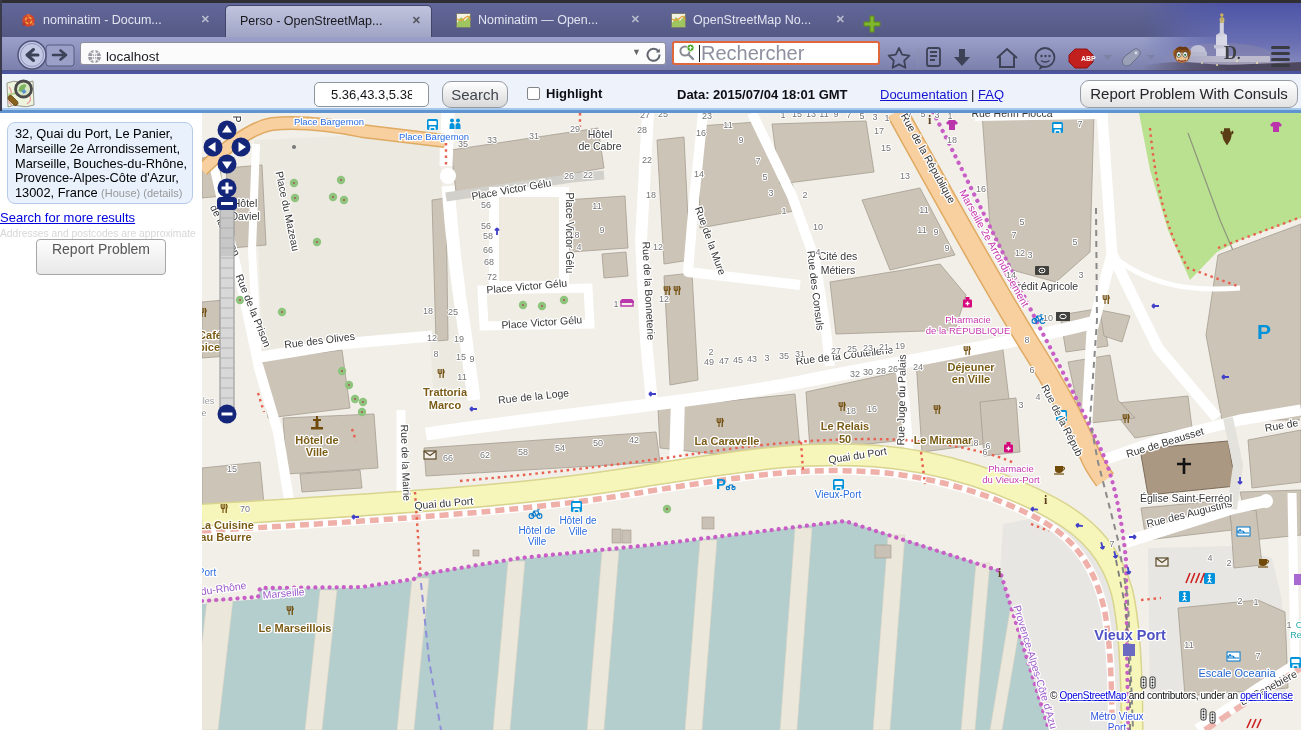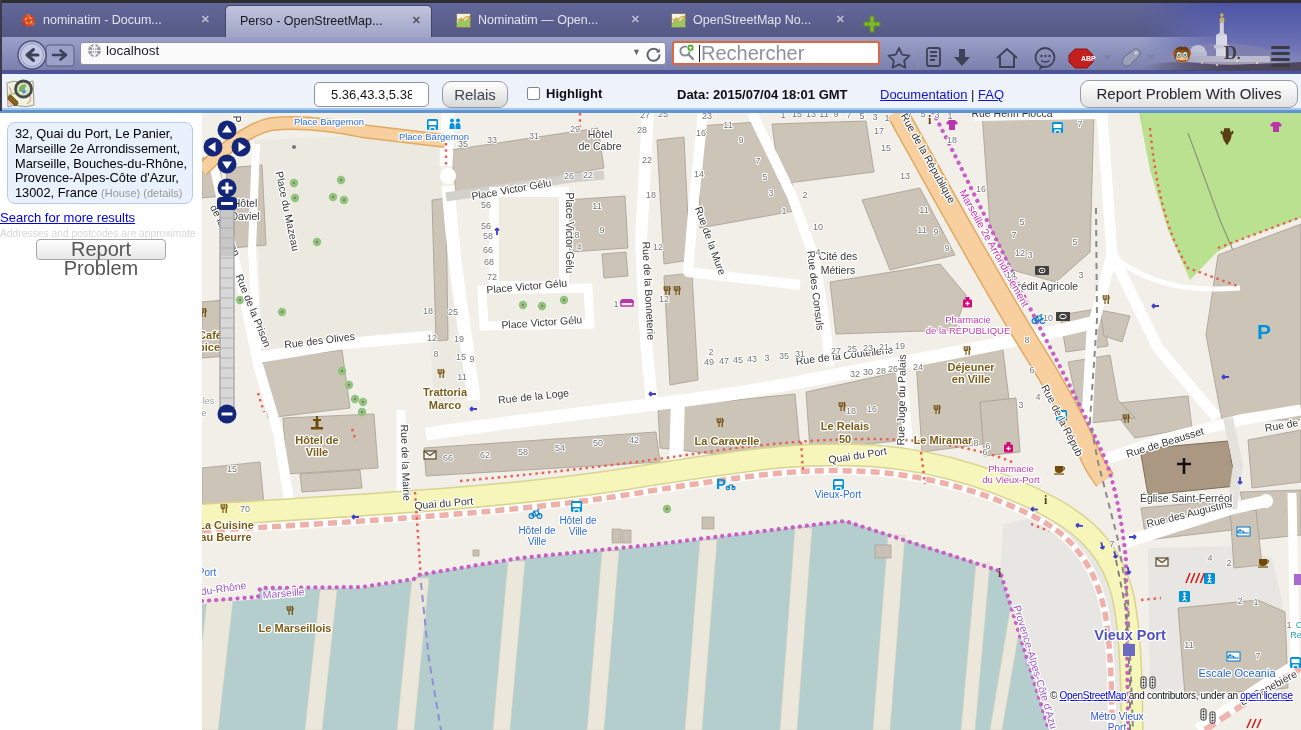--- a/index.html
+++ b/index.html
@@ -5,21 +5,21 @@
 #page{position:relative;width:1301px;height:730px;background:#fff}
 #leftedge{position:absolute;left:0;top:0;width:2px;height:111px;background:#3a3a4a;z-index:5}
 #topstrip{position:absolute;left:0;top:0;width:1301px;height:3px;background:#2e2e33}
 #tabbar{position:absolute;left:0;top:3px;width:1301px;height:34px;background:linear-gradient(#62679a,#545984)}
 .tab{position:absolute;top:2px;height:32px}
 .tab .tico{position:absolute;left:16px;top:8px}
 .tab .ttxt{position:absolute;left:38px;top:8px;font-size:12.5px;color:#e2e4f0;white-space:nowrap}
 .tab .tx{position:absolute;right:10px;top:8px;font-size:11px;color:#b9bccd;font-weight:bold}
 .tab.active{background:linear-gradient(#c0c4de,#a0a5c6);border:1px solid #41456a;border-bottom:none;border-radius:5px 5px 0 0;height:32px}
 #navbar{position:absolute;left:0;top:37px;width:1301px;height:34px;background:linear-gradient(#9aa0c9,#7b80ac);border-bottom:1px solid #4f547e}
-#urlbar{position:absolute;left:80px;top:5px;width:586px;height:23px;background:#fbfbfc;border:1px solid #8f8f9d;border-radius:3px;display:flex;align-items:flex-start;font-size:13.5px;white-space:nowrap;overflow:hidden}
+#urlbar{position:absolute;left:80px;top:5px;width:586px;height:23px;background:#fbfbfc;border:1px solid #8f8f9d;border-radius:3px;display:flex;align-items:flex-end;font-size:13.5px;white-space:nowrap;overflow:hidden}
 #urlbar .udark{color:#1c1c22}
 #urlbar .ugray{color:#84848e}
 #searchbar{position:absolute;left:672px;top:4px;width:208px;height:24px;background:#fff;border:2px solid #e0673c;border-radius:3px;display:flex;align-items:center;font-size:20px}
 .hbar{height:3px;background:#3a3a42;border-radius:1.5px;margin-bottom:3px}
 #nombar{position:absolute;left:0;top:71px;width:1301px;height:37px;background:#edf2fb;border-top:3px solid #4a54a0}
 #in1,#in2{position:absolute;top:8px;height:25px;border:1px solid #8f959d;border-radius:5px;background:#fff;font-family:"Liberation Sans",sans-serif;font-size:14.5px;color:#131318;padding:0 6px}
 #in1{left:39px;width:270px}
 #in2{left:314px;width:115px;font-size:13px;padding:0 16px}
 #searchbtn{position:absolute;left:442px;top:7px;width:66px;height:27px;border:1px solid #969ba3;border-radius:9px;background:linear-gradient(#ffffff,#d8d8d8);font-size:15px;color:#3f444d;text-align:center;line-height:25px}
 #cb{position:absolute;left:527px;top:13px;width:13px;height:13px;background:#fff;border:1px solid #858585;border-radius:2px}
@@ -28,21 +28,21 @@
 #doclinks{position:absolute;left:880px;top:13px;font-size:13px}
 .lk{color:#1414d2;text-decoration:underline}
 #reportbtn{position:absolute;left:1080px;top:6px;width:218px;height:28px;border:1px solid #999ea6;border-radius:9px;background:linear-gradient(#ffffff,#e2e2e2);font-size:15px;color:#25252b;text-align:center;line-height:26px}
 #bluesep{position:absolute;left:0;top:108px;width:1301px;height:2px;background:#a6c8ea}
 #bluesep2{position:absolute;left:0;top:110px;width:1301px;height:3px;background:#6094d0}
 #sidebar{position:absolute;left:0;top:113px;width:202px;height:617px;background:#fff}
 #resultbox{position:absolute;left:7px;top:9px;width:186px;height:82px;background:#e9f1fc;border:1px solid #b6cce9;border-radius:8px;padding:4px 7px;font-size:12.8px;line-height:14.8px;color:#000;white-space:nowrap}
 .gsm{color:#999;font-size:11px}
 #morelink{position:absolute;left:0;top:97px;width:202px;font-size:13px;color:#0000dd;text-decoration:underline}
 #approx{position:absolute;left:0;top:115px;width:226px;text-align:left;font-size:10.3px;color:#d7d7d7;white-space:nowrap}
-.repbtn{position:absolute;left:36px;top:126px;width:130px;height:21px;border:1px solid #a6a6a6;border-radius:4px;background:linear-gradient(#fdfdfd,#e8e8e8);font-size:20px;color:#555;text-align:center;line-height:19px}
+.repbtn{position:absolute;left:36px;top:126px;width:130px;height:36px;border:1px solid #a6a6a6;border-radius:4px;background:linear-gradient(#fdfdfd,#e8e8e8);font-size:14px;color:#555;text-align:center;line-height:19px}
 #map{position:absolute;left:202px;top:113px}
 </style></head>
 <body>
 <div id="page">
 <div id="topstrip"></div>
     <div id="leftedge"></div>
 <div id="tabbar">
 <div class="tab" style="left:5px;width:215px">
  <svg class="tico" width="15" height="15" viewBox="0 0 15 15">
           <circle cx="7.5" cy="7.5" r="6.2" fill="#d2452b"></circle>
@@ -207,26 +207,26 @@
  <path d="M3 5 Q10 2 16 4 T29 3 L30 27 Q22 30 16 28 T4 29 Z" fill="#eef3de" stroke="#9a9a8a" stroke-width="1"></path>
  <path d="M5 9 Q9 14 6 19 T8 27" stroke="#e8a0a0" stroke-width="1.3" fill="none"></path>
  <path d="M25 7 Q21 12 25 17 T23 26" stroke="#e8a0a0" stroke-width="1.3" fill="none"></path>
  <path d="M4 17 Q12 14 18 17" stroke="#b5d08a" stroke-width="2" fill="none"></path>
  <circle cx="19.5" cy="11" r="8" fill="#d8e6c4" stroke="#4a4a4a" stroke-width="2.8"></circle>
  <path d="M15.5 9 q3 -4 7 -2 l-2 4 -3 3 -3 -1 Z" fill="#7ab35f"></path>
  <path d="M17.5 13 l3 -2 2 3 -3 2 Z" fill="#5a92d0"></path>
  <rect x="3" y="20" width="12" height="5" rx="2.5" transform="rotate(45 9 22.5)" fill="#8a6220" stroke="#5f4210" stroke-width="0.8"></rect>
 </svg>
 <input id="in2" readonly="" value="5.36,43.3,5.38,43" style="">
-<div id="searchbtn">Relais</div>
+<div id="searchbtn">Search</div>
 <div id="cb"></div>
       <div id="hl">Highlight</div>
 <div id="datatxt">Data: 2015/07/04 18:01 GMT</div>
 <div id="doclinks"><span class="lk">Documentation</span> <span style="color:#111">|</span> <span class="lk">FAQ</span></div>
-<div id="reportbtn">Report Problem With Olives</div>
+<div id="reportbtn">Report Problem With Consuls</div>
 </div>
 <div id="bluesep"></div>
     <div id="bluesep2"></div>
 <div id="sidebar">
  <div id="resultbox">32, Quai du Port, Le Panier,<br>Marseille 2e Arrondissement,<br>Marseille, Bouches-du-Rhône,<br>Provence-Alpes-Côte d'Azur,<br>13002, France <span class="gsm">(House) (<span style="">details</span>)</span></div>
  <div id="morelink">Search for more results</div>
  <div id="approx">Addresses and postcodes are approximate</div>
  <div id="sidereport" class="repbtn">Report Problem</div>
 </div>
 <svg id="map" width="1099" height="617" viewBox="202 113 1099 617" font-family="Liberation Sans,sans-serif">

